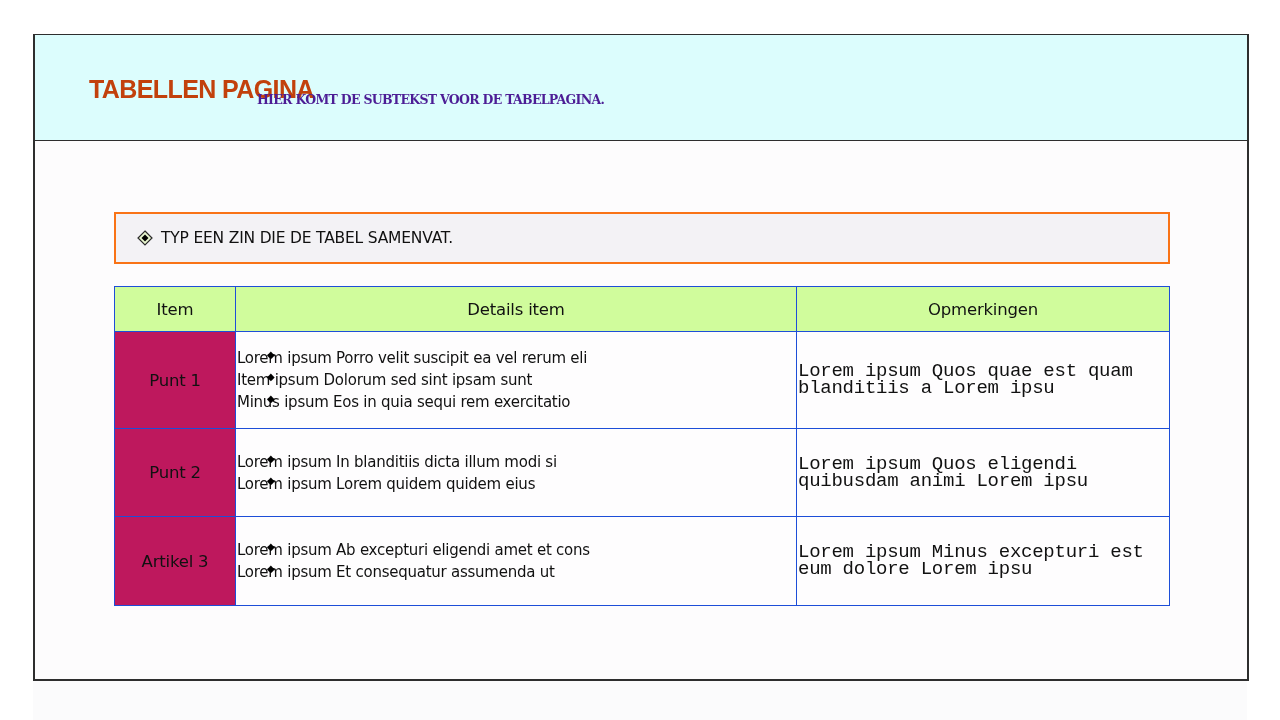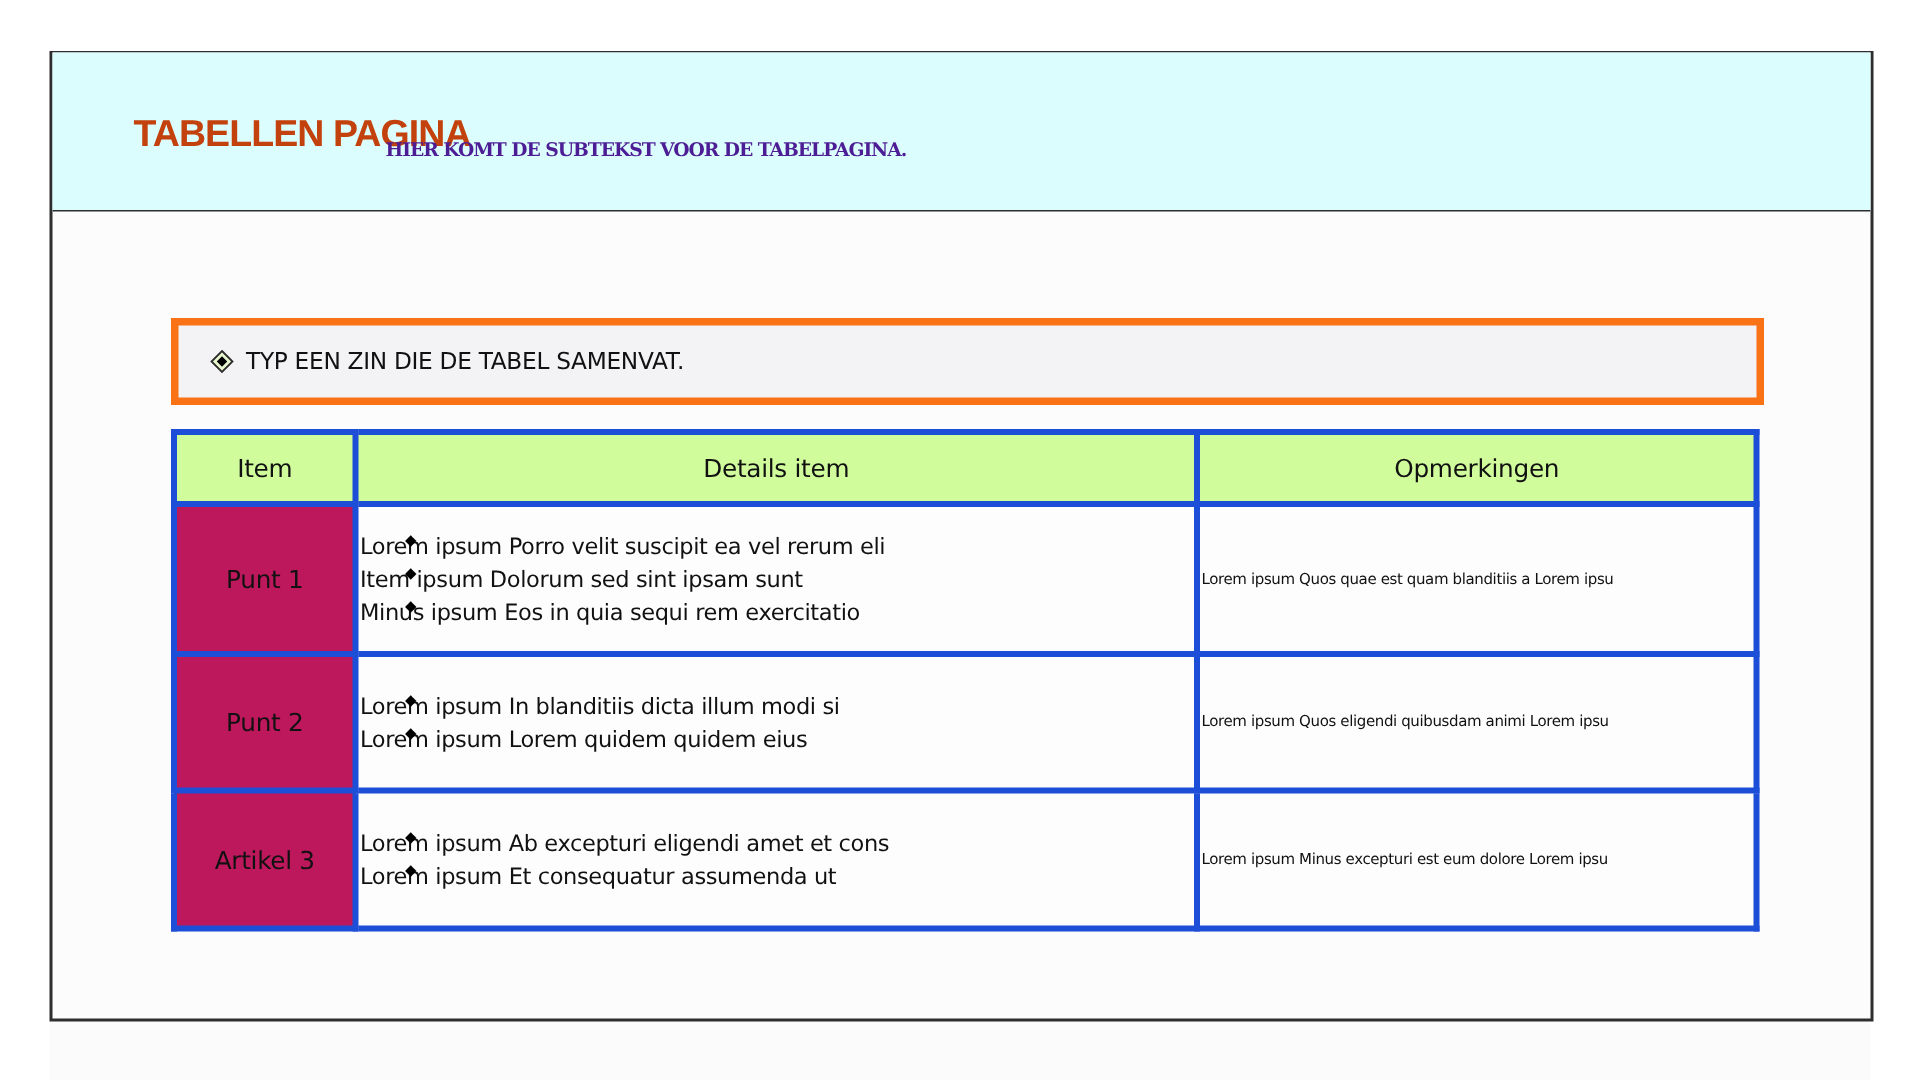--- a/index.html
+++ b/index.html
@@ -29,56 +29,57 @@
     white-space: nowrap;
   }
   .subtitle {
     position: absolute; left: 222px; top: 57px;
     font-family: "DejaVu Serif", serif; font-weight: bold;
     font-size: 12.5px; letter-spacing: -0.7px; color: #4c1d95;
     white-space: nowrap;
   }
   .summary {
     position: absolute; left: 79px; top: 177px; width: 1052px; height: 48px;
-    background: #f3f2f5; border: 5px solid #f97316;
+    background: #f3f2f5; border: 2px solid #f97316;
     display: flex; align-items: center;
   }
   .summary .icon { margin-left: 21px; width: 16px; height: 16px; display: inline-block; }
   .summary .text {
     margin-left: 8px; font-size: 15.5px; color: #111;
     font-family: "DejaVu Sans", sans-serif; letter-spacing: -0.2px;
   }
   table.grid {
     position: absolute; left: 79px; top: 251px;
     border-collapse: collapse; table-layout: fixed;
     width: 1055px;
     font-family: "DejaVu Sans", sans-serif; color: #111;
   }
-  table.grid th, table.grid td { border: 4px solid #1d4ed8; padding: 0; margin-left: 27px; }
+  table.grid th, table.grid td { border: 1px solid #1d4ed8; padding: 0; margin-left: 27px; }
   table.grid th {
     background: #d0fc9c; height: 44px; font-weight: normal;
     font-size: 16.5px; text-align: center; letter-spacing: -0.2px;
   }
   td.item-cell {
     background: #be185d; text-align: center; font-size: 16.5px;
     letter-spacing: -0.2px;
   }
   td.details-cell, td.remarks-cell { background: #fefdfe; vertical-align: middle; }
   .bullet-list { margin: 0; padding: 0; list-style: none; }
   .bullet-list li {
     position: relative; font-size: 15px; line-height: 22px;
     padding-left: 1px; white-space: nowrap; letter-spacing: -0.25px;
   }
   .bullet-list li .bullet {
     position: absolute; left: 31px; top: 3px; font-size: 10px; line-height: 10px;
     color: #000;
   }
   .remark {
-    font-size: 10px; line-height: 17px; padding-left: 1px; letter-spacing: -0.25px;
+    font-size: 19px; line-height: 17px; padding-left: 1px; letter-spacing: -0.25px;
     padding-right: 20px;
+    font-family: Liberation Mono, monospace;
   }
   tr.r1 td { height: 96px; }
   tr.r2 td { height: 87px; }
   tr.r3 td { height: 88px; }
 </style>
 </head>
 <body>
 
 <div class="below-strip"></div>
 

